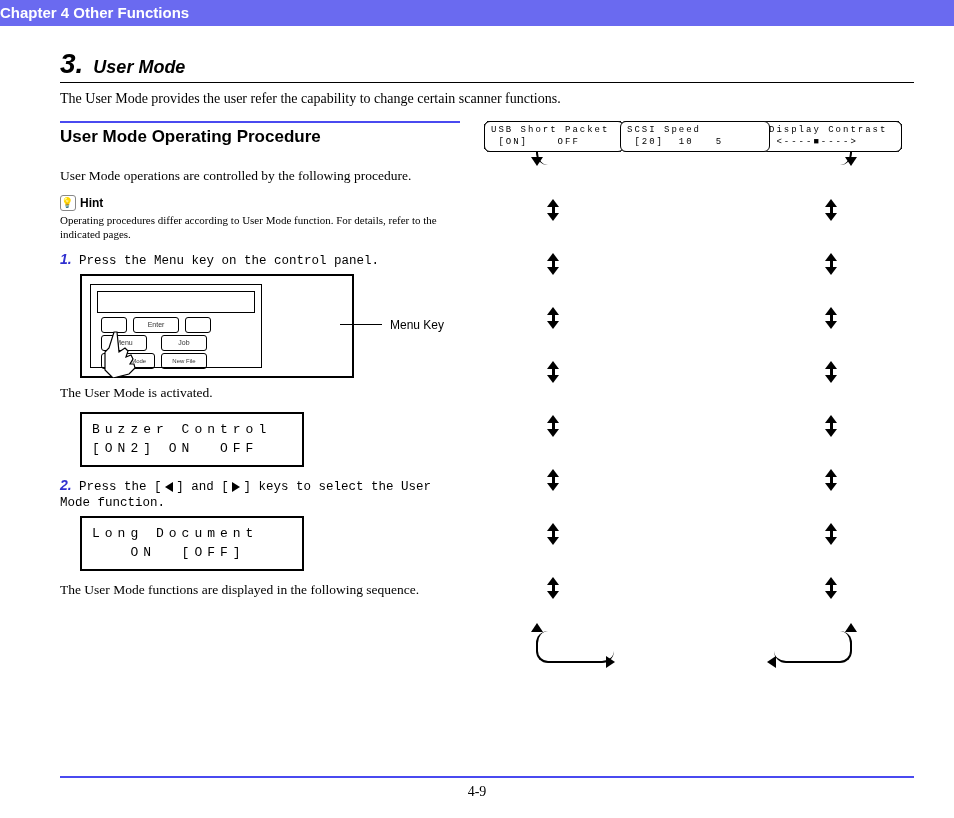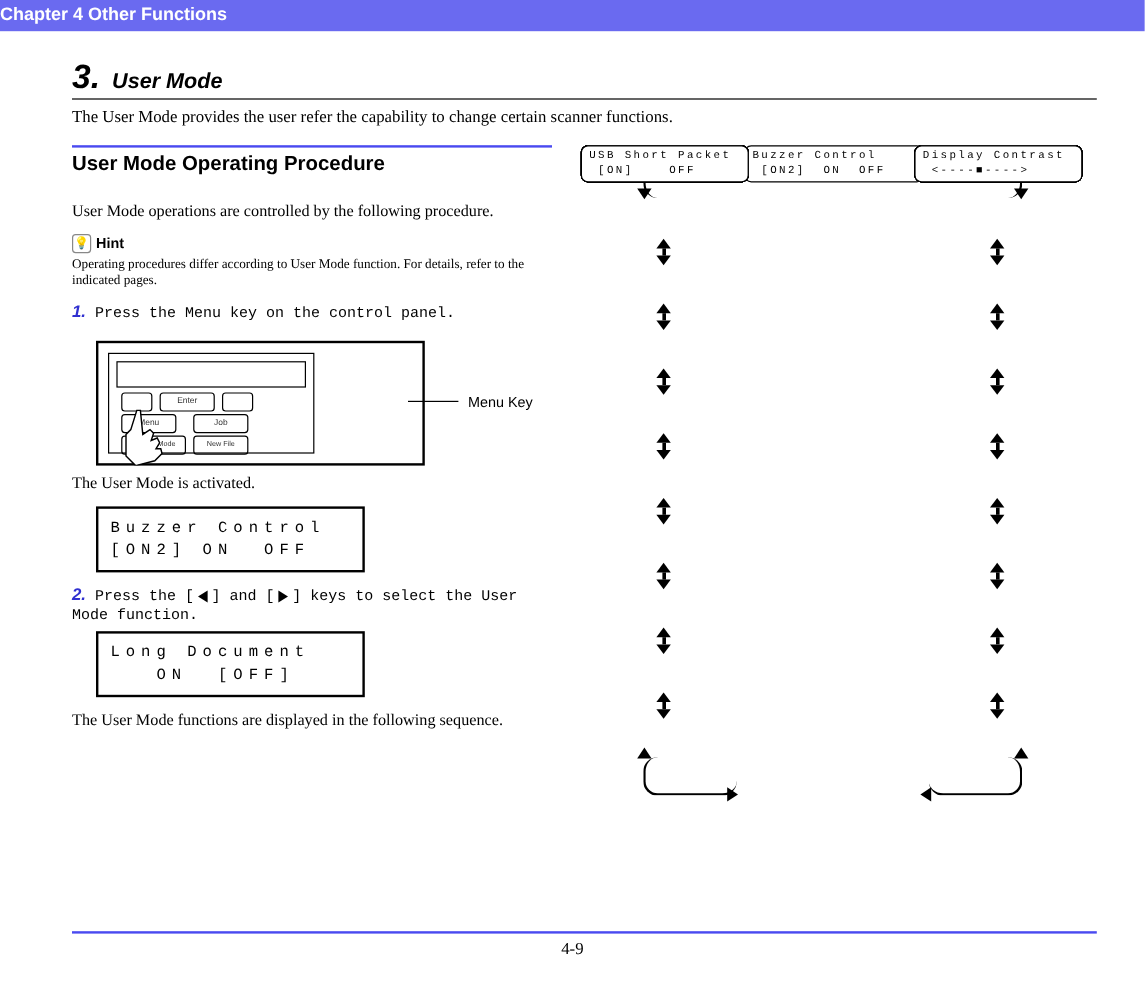--- a/index.html
+++ b/index.html
@@ -18,21 +18,21 @@
   .para{font-size:13.5px;margin-bottom:10px;line-height:1.3}
   .hint-row{display:flex;align-items:center;gap:4px;margin-bottom:2px}
   .hint-icon{width:14px;height:14px;border:1px solid #888;border-radius:3px;display:flex;align-items:center;justify-content:center;font-size:10px;color:#f0b000;font-weight:bold;background:#fff}
   .hint-label{font-family:Arial,sans-serif;font-weight:bold;font-size:12px}
   .hint-text{font-family:Liberation Serif, serif;font-size:11px;line-height:1.3;margin-bottom:10px}
   .step{font-size:13.5px;margin-bottom:6px}
   .step-num{font-family:Arial,sans-serif;font-weight:bold;font-style:italic;color:#3030d0;font-size:14px;margin-right:4px}
   .step-body{font-family:Liberation Mono, monospace;font-size:12.5px}
   .triangle-l{display:inline-block;width:0;height:0;border-top:5px solid transparent;border-bottom:5px solid transparent;border-right:8px solid #000;vertical-align:middle}
   .triangle-r{display:inline-block;width:0;height:0;border-top:5px solid transparent;border-bottom:5px solid transparent;border-left:8px solid #000;vertical-align:middle}
-  .panel-fig{border:2px solid #000;width:270px;height:100px;margin:16px 0 6px 20px;position:relative;background:#fff}
+  .panel-fig{border:2px solid #000;width:270px;height:100px;margin:6px 0 6px 20px;position:relative;background:#fff}
   .panel-inner{position:absolute;left:8px;top:8px;right:90px;bottom:8px;border:1px solid #000}
   .panel-lcd{position:absolute;left:6px;top:6px;right:6px;height:20px;border:1px solid #000}
   .panel-btn{position:absolute;border:1px solid #000;border-radius:3px;height:14px;font-size:7px;font-family:Arial;text-align:center;line-height:14px;color:#333}
   .panel-hand{position:absolute;left:14px;bottom:-2px;width:40px;height:50px}
   .menu-label{position:absolute;right:-92px;top:42px;font-family:Arial,sans-serif;font-size:12px}
   .menu-line{position:absolute;right:-30px;top:48px;width:42px;height:1px;background:#000}
   .lcd-box{border:2px solid #000;width:200px;margin:6px 0 10px 20px;padding:6px 10px;font-family:"Courier New",monospace;font-size:13px;letter-spacing:5px;line-height:1.5;white-space:pre}
   .diagram{position:relative;width:430px;height:580px;font-family:"Courier New",monospace;font-size:9px;letter-spacing:2px;line-height:1.3}
   .dbox{position:absolute;border:1.6px solid #000;border-radius:6px;background:#fff;padding:3px 6px;white-space:pre;text-align:left;box-sizing:border-box;width:140px}
   .dbox.top{width:150px}
@@ -157,20 +157,22 @@
 <span>  ON   [OFF]</span></div>
           <div class="dbox" style="left:278px;top:316"><span>Manual Feed Mode</span>
 <span>  ON   [OFF]</span></div>
           <div class="dbox" style="left:278px;top:370"><span>Stand-by Mode</span>
 <span> [240]  60   10</span></div>
           <div class="dbox" style="left:278px;top:424"><span>Japanese (ﾆﾎﾝｺﾞ)</span>
 <span>  ON   [OFF]</span></div>
           <div class="dbox" style="left:278px;top:478"><span>Display Contrast</span>
 <span> &lt;----■----&gt;</span></div>
 
+          <div class="dbox bottom" style="left:136px;top:530"><span>SCSI Speed</span>
+<span> [20]  10   5</span></div>
 
           <div class="curve" style="left:52px;top:510px;width:76px;height:30px;border-top:none;border-right:none"></div>
           <div class="tri-up" style="left:47px;top:502px"></div>
           <div class="tri-right" style="left:122px;top:535px"></div>
           <div class="curve" style="left:290px;top:510px;width:76px;height:30px;border-top:none;border-left:none"></div>
           <div class="tri-up" style="left:361px;top:502px"></div>
           <div class="tri-left" style="left:283px;top:535px"></div>
 
           <div class="v-arrow" style="left:62px;top:78px;height:22px">
               <div class="head-up"></div>

